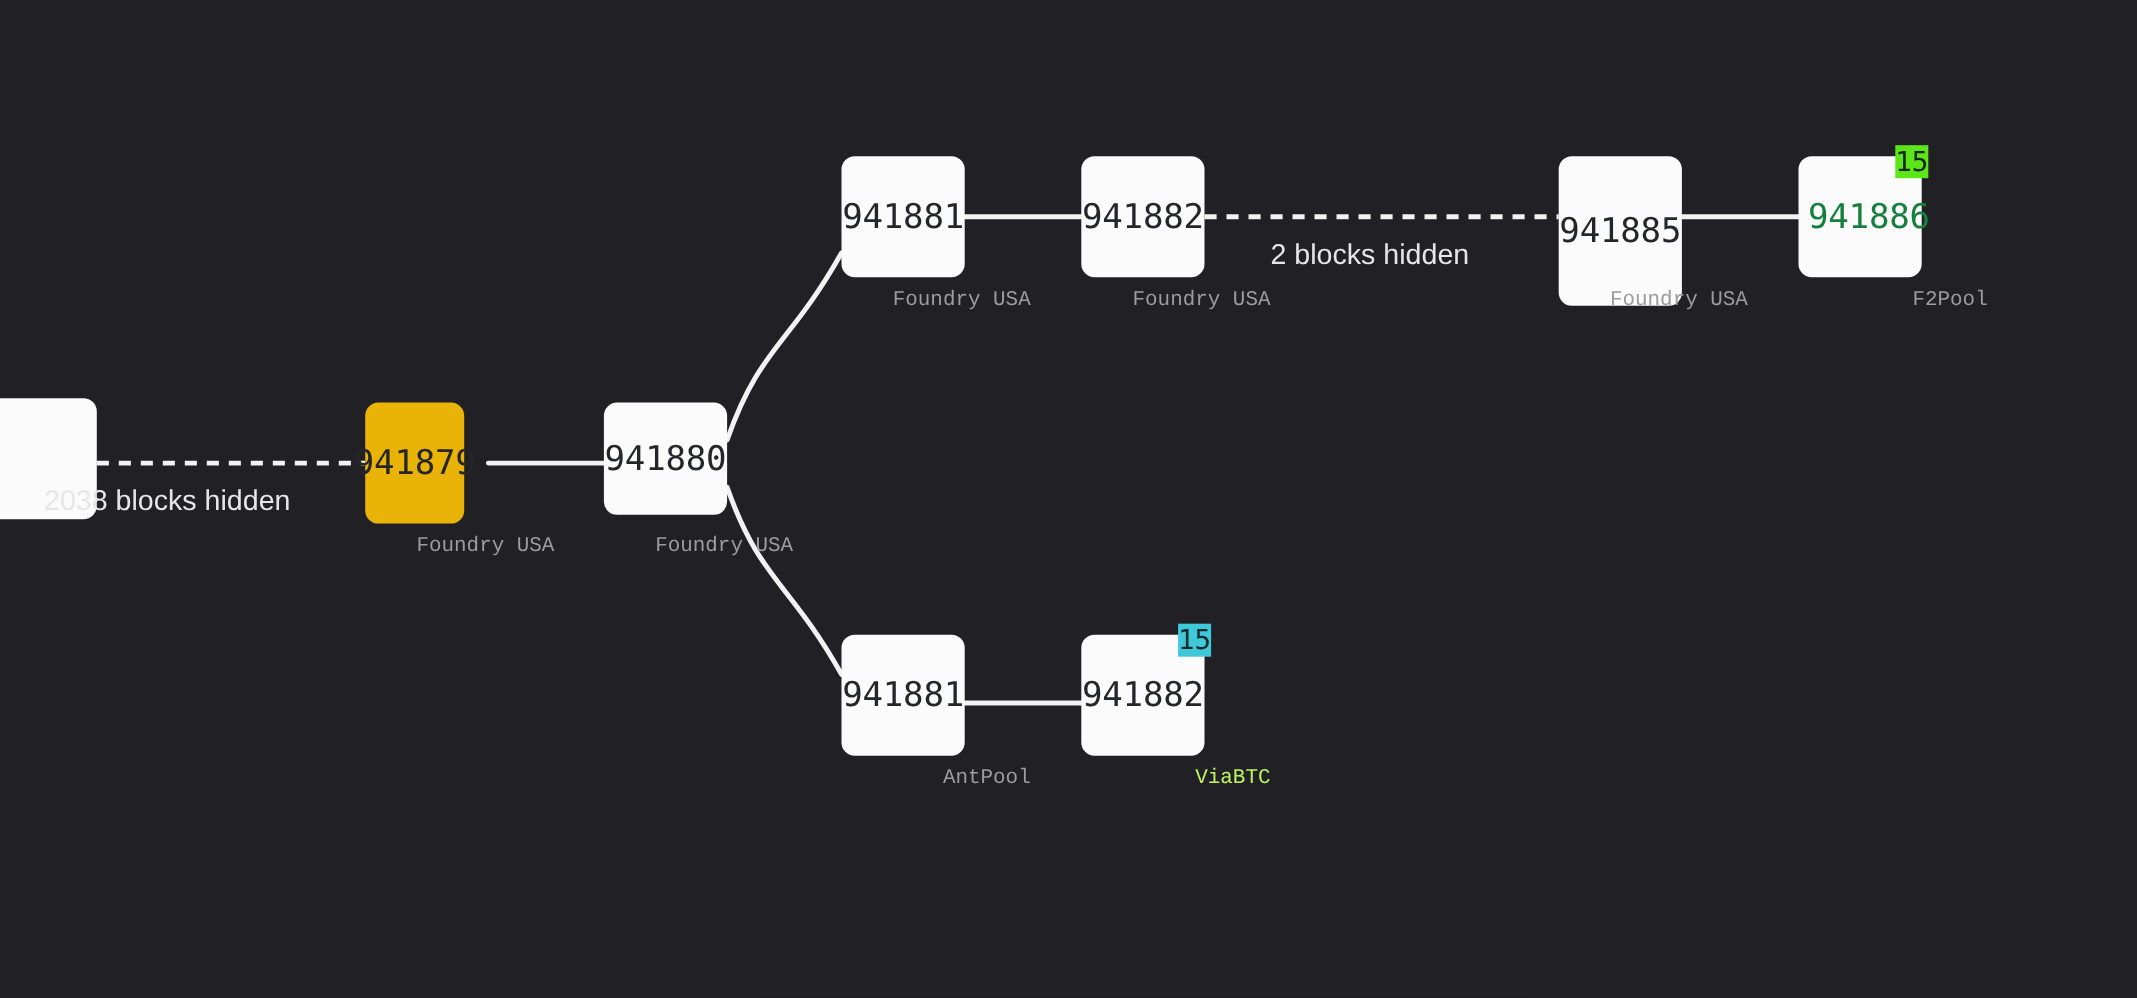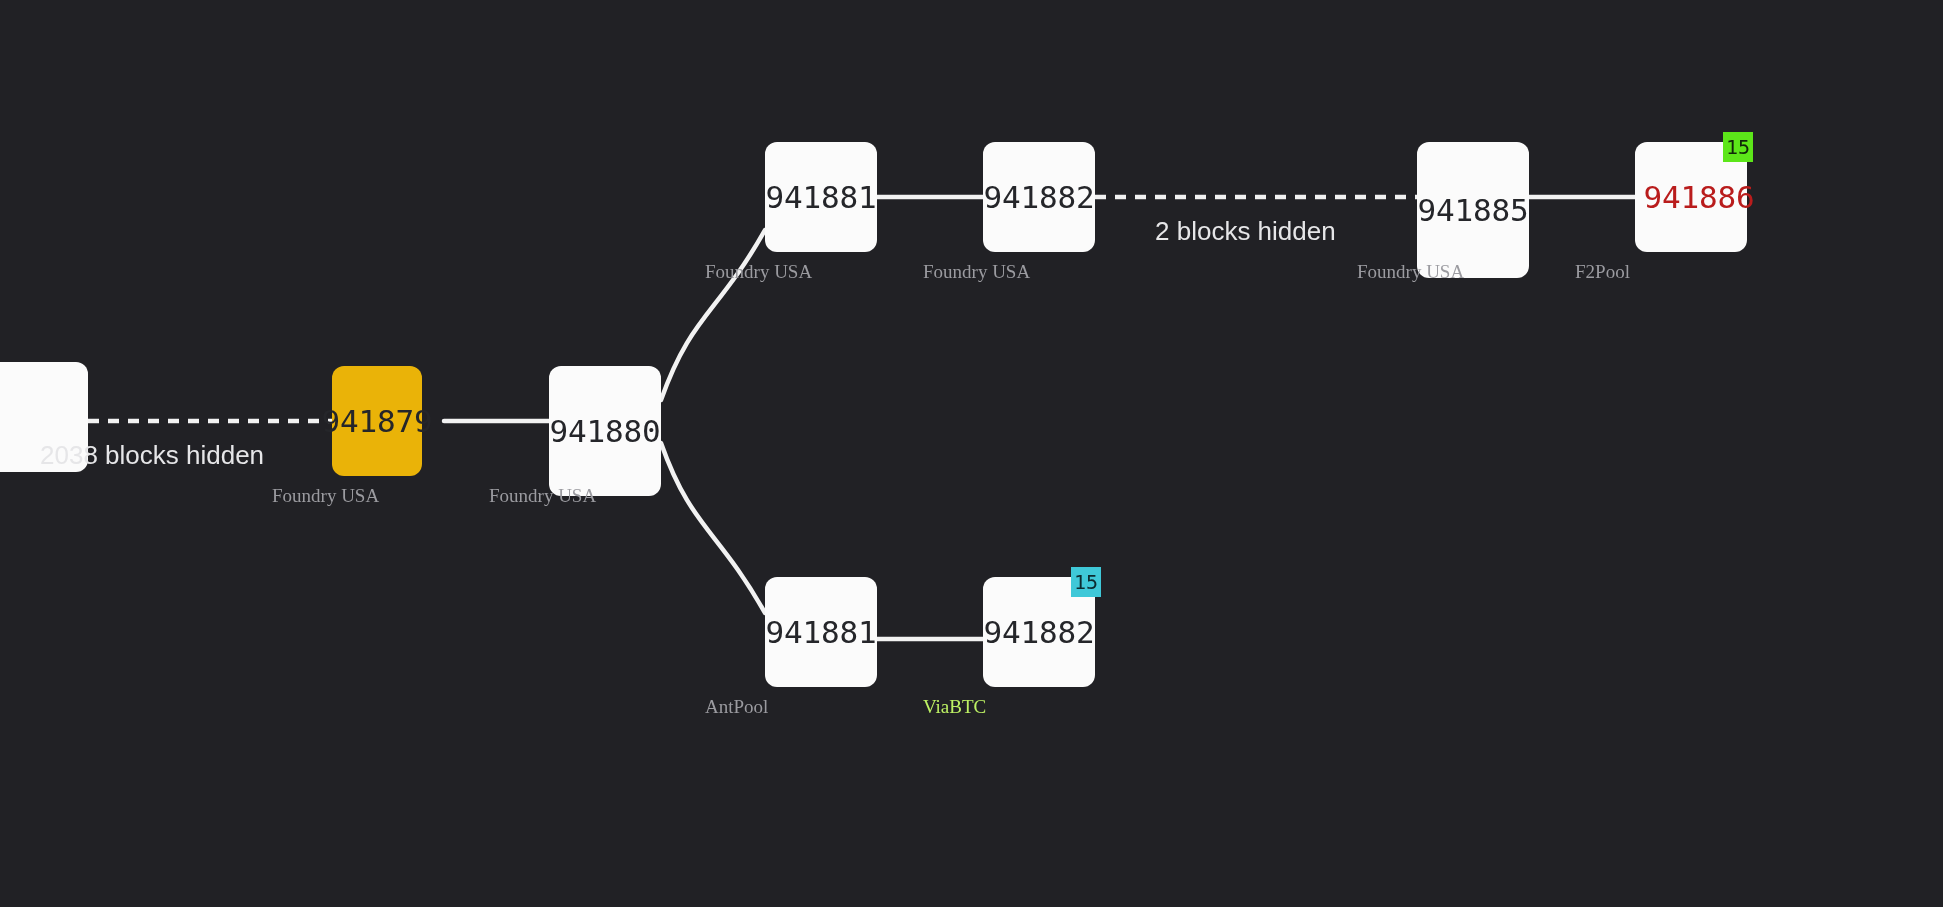--- a/index.html
+++ b/index.html
@@ -36,32 +36,32 @@
   }
   .node-height {
     font-family: "DejaVu Sans Mono", "Liberation Mono", monospace;
     font-size: 31px;
     color: #25262a;
     letter-spacing: -0.2px;
     white-space: nowrap;
   }
   .pool-label {
     position: absolute;
-    font-family: Liberation Serif, serif;
+    font-family: Liberation Mono, monospace;
     font-size: 19px;
     color: #9b9ba0;
     white-space: nowrap;
-    text-align: left;
+    text-align: right;
     z-index: 3;
   }
   .badge {
     position: absolute;
     box-sizing: border-box;
     font-family: "DejaVu Sans Mono", "Liberation Mono", monospace;
-    font-size: 20px;
+    font-size: 25px;
     line-height: 1;
     display: flex;
     align-items: center;
     justify-content: center;
     padding: 2px 1px 3px 1px;
     z-index: 6;
     font-weight: 400;
   }
   .badge-green {
     background: #5ce619;
@@ -95,38 +95,38 @@
       <path d="M 661 443 C 691 528, 717 528, 765 613" fill="none" stroke="#f2f2f2" stroke-width="4.5" stroke-linecap="round"></path>
       <line x1="877" y1="639" x2="983" y2="639" stroke="#f2f2f2" stroke-width="4.5" stroke-linecap="round"></line>
     </svg>
 <div class="node" style="left: -24px; top: 362px; width: 112px; height: 110px; background: rgb(251, 251, 251);">
       <span class="node-height" style="color: rgb(37, 38, 42);"></span>
     </div>
     <div class="node" style="left: 332px; top: 366px; width: 90px; height: 110px; background: #eab308;">
       <span class="node-height" style="color: rgb(37, 38, 42);">941879</span>
     </div>
     <div class="pool-label" style="left: 272px; top: 485px; width: 232px; color: rgb(155, 155, 160);">Foundry USA</div>
-    <div class="node" style="left: 549px; top: 366px; width: 112px; height: 130px; background: rgb(251, 251, 251);">
+    <div class="node" style="left: 549px; top: 366px; width: 112px; height: 102px; background: rgb(251, 251, 251);">
       <span class="node-height" style="color: rgb(37, 38, 42);">941880</span>
     </div>
     <div class="pool-label" style="left: 489px; top: 485px; width: 232px; color: rgb(155, 155, 160);">Foundry USA</div>
     <div class="node" style="left: 765px; top: 142px; width: 112px; height: 110px; background: rgb(251, 251, 251);">
       <span class="node-height" style="color: rgb(37, 38, 42);">941881</span>
     </div>
     <div class="pool-label" style="left: 705px; top: 261px; width: 232px; color: rgb(155, 155, 160);">Foundry USA</div>
     <div class="node" style="left: 983px; top: 142px; width: 112px; height: 110px; background: rgb(251, 251, 251);">
       <span class="node-height" style="color: rgb(37, 38, 42);">941882</span>
     </div>
     <div class="pool-label" style="left: 923px; top: 261px; width: 232px; color: rgb(155, 155, 160);">Foundry USA</div>
     <div class="node" style="left: 1417px; top: 142px; width: 112px; height: 136px; background: rgb(251, 251, 251);">
       <span class="node-height" style="color: rgb(37, 38, 42);">941885</span>
     </div>
     <div class="pool-label" style="left: 1357px; top: 261px; width: 232px; color: rgb(155, 155, 160);">Foundry USA</div>
     <div class="node" style="left: 1635px; top: 142px; width: 112px; height: 110px; background: rgb(251, 251, 251);">
-      <span class="node-height" style="color: #b91c1c; margin-left: 16px;">941886</span>
+      <span class="node-height" style="color: #15803d; margin-left: 16px;">941886</span>
     </div>
     <div class="pool-label" style="left: 1575px; top: 261px; width: 232px; color: rgb(155, 155, 160);">F2Pool</div>
     <div class="badge badge-green" style="left: 1723px; top: 132px; width: 30px; height: 30px; background: rgb(92, 230, 25);">15</div>
     <div class="node" style="left: 765px; top: 577px; width: 112px; height: 110px; background: rgb(251, 251, 251);">
       <span class="node-height" style="color: rgb(37, 38, 42);">941881</span>
     </div>
     <div class="pool-label" style="left: 705px; top: 696px; width: 232px; color: rgb(155, 155, 160);">AntPool</div>
     <div class="node" style="left: 983px; top: 577px; width: 112px; height: 110px; background: rgb(251, 251, 251);">
       <span class="node-height" style="color: rgb(37, 38, 42);">941882</span>
     </div>

